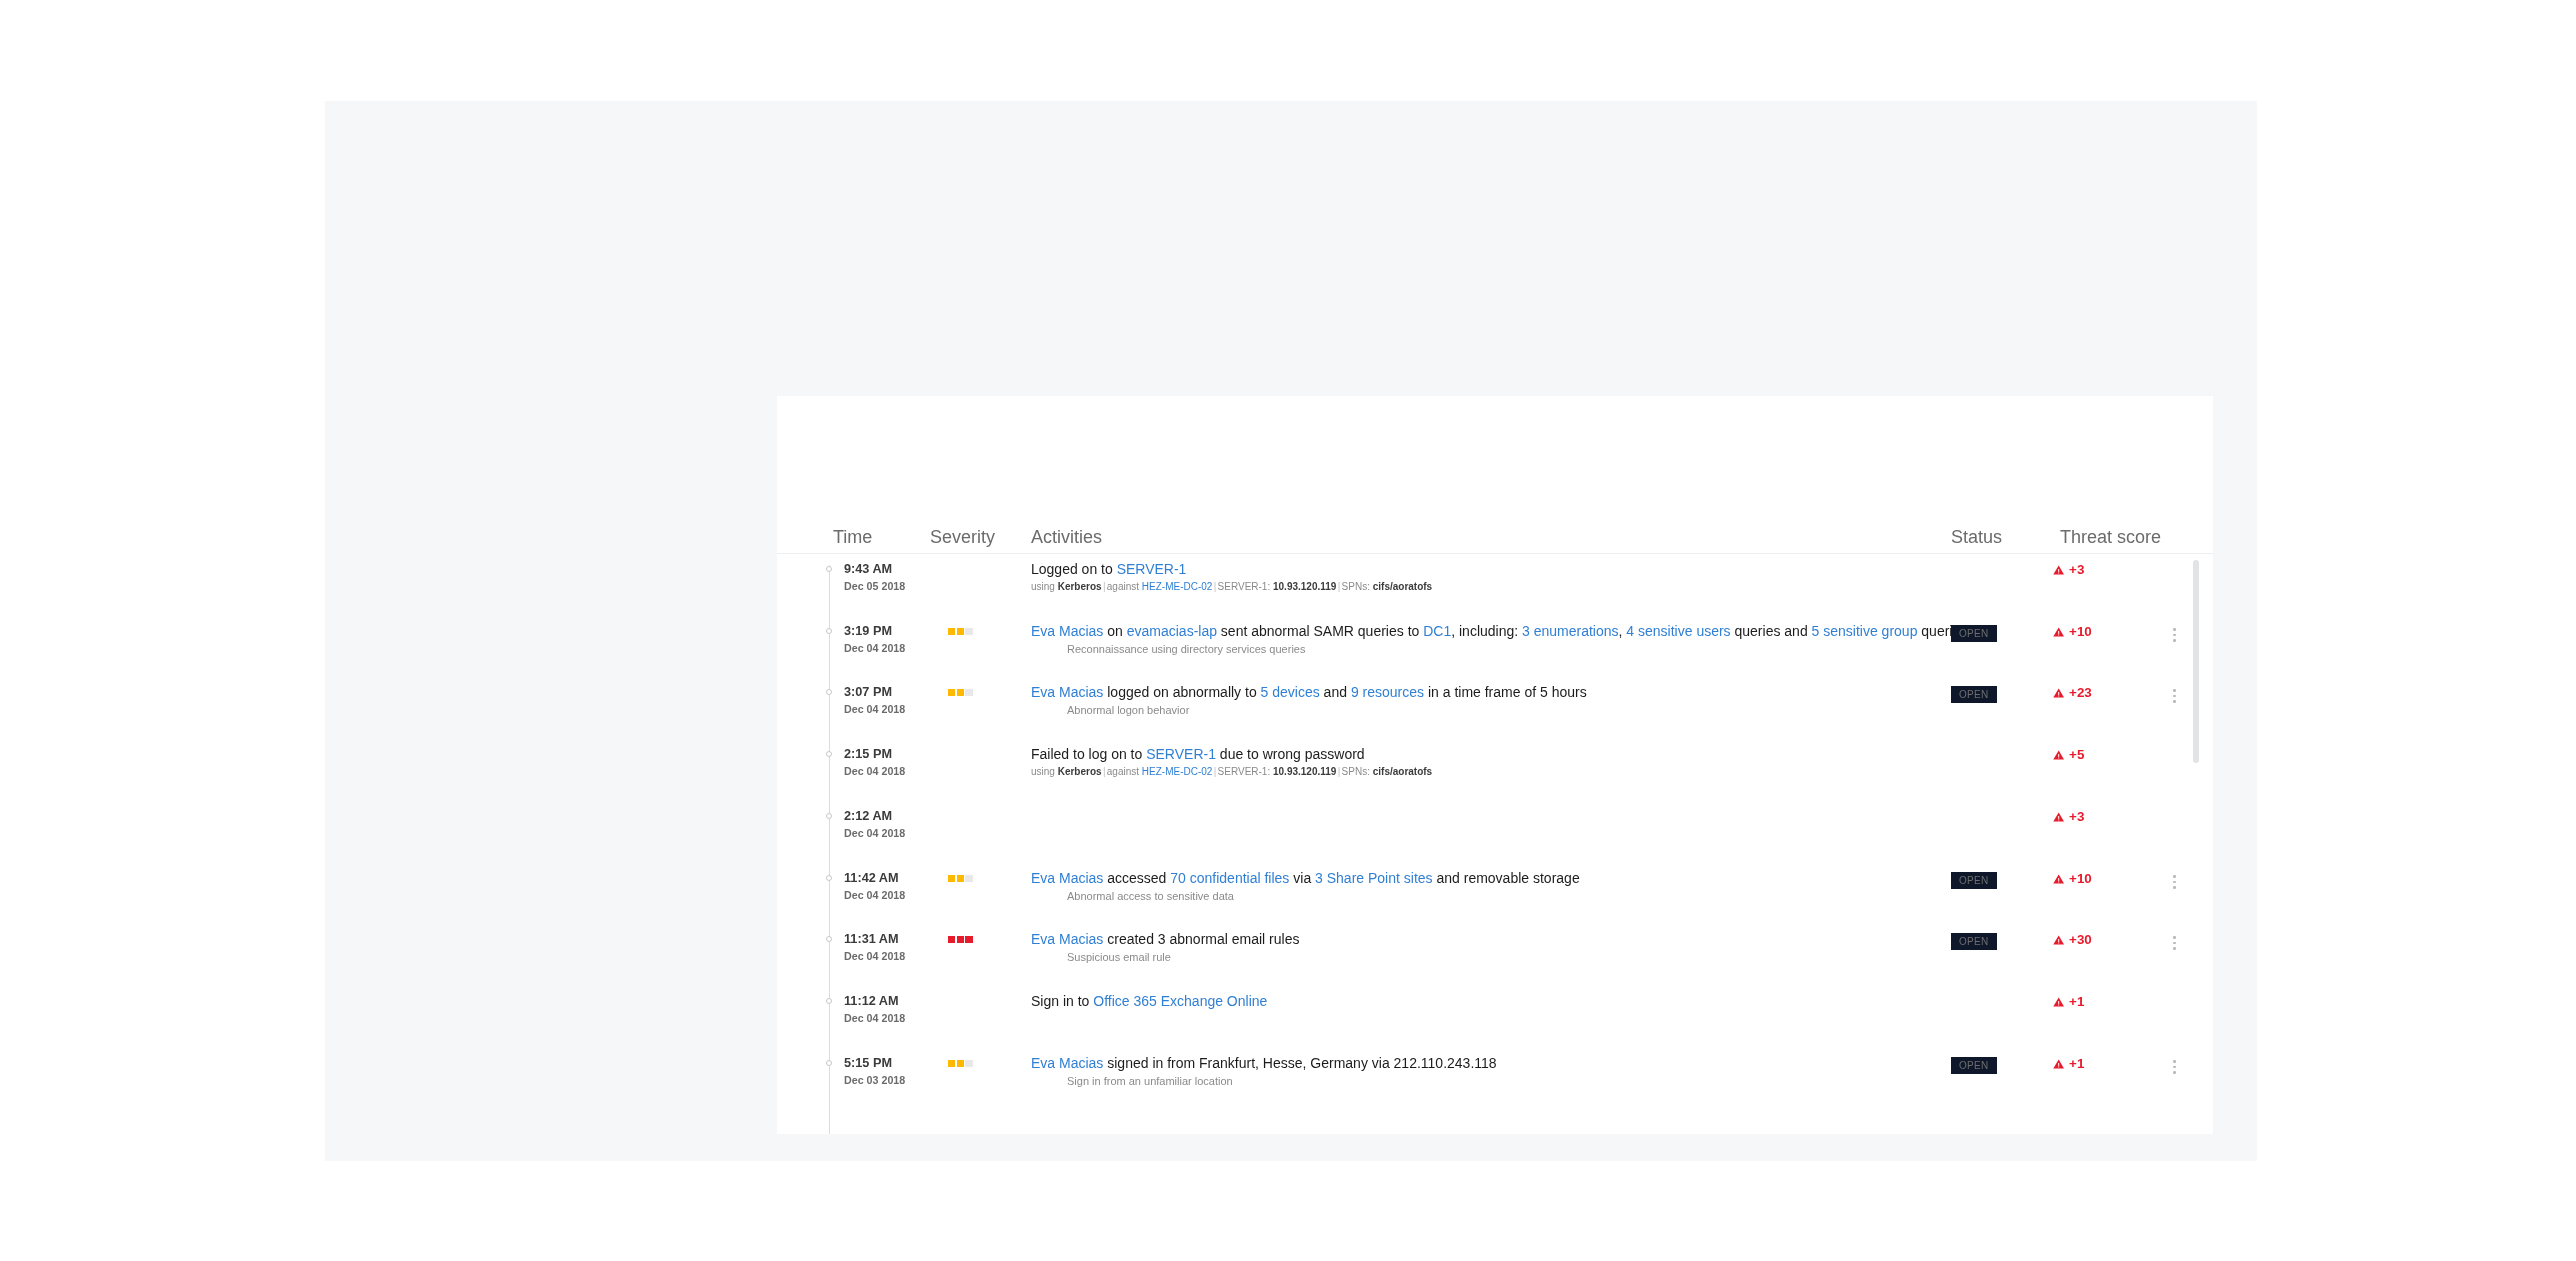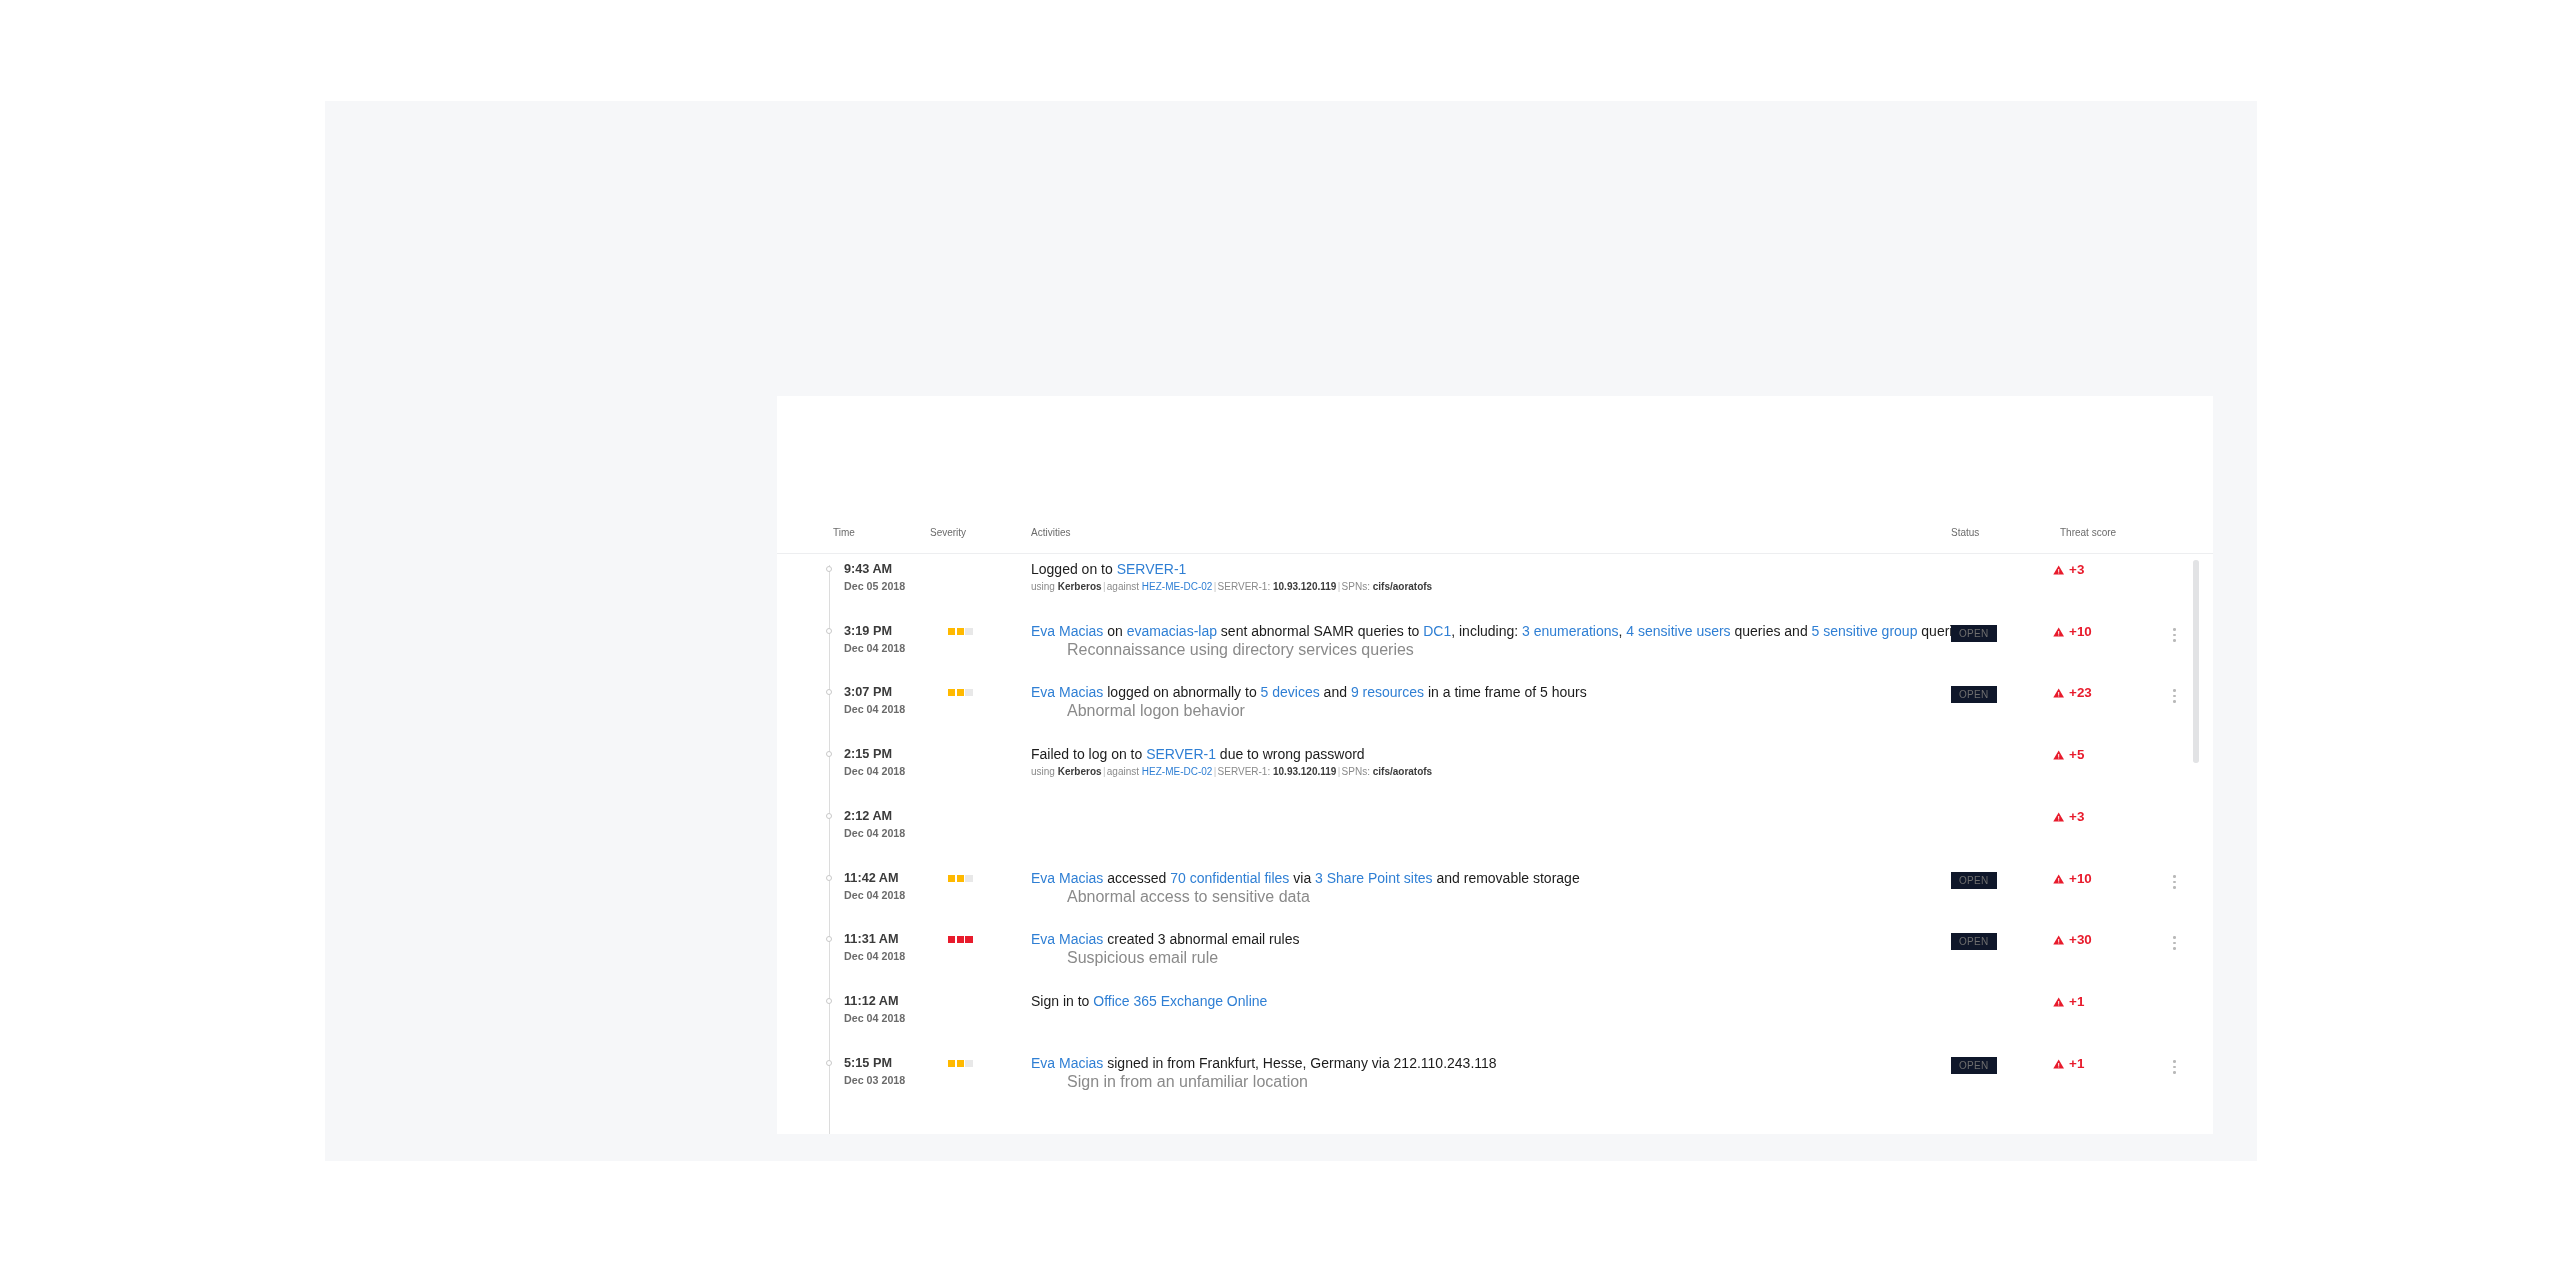--- a/index.html
+++ b/index.html
@@ -30,21 +30,21 @@
   
   #table-header {
     position: absolute;
     left: 0; top: 131px;
     width: 1436px; height: 27px;
     border-bottom: 0.7px solid #edeef0;
   }
   .col-head {
     position: absolute;
     top: 0;
-    font-size: 10px;
+    font-size: 18px;
     color: #6b6b6b;
     font-weight: 400;
     white-space: nowrap;
   }
   .ch-time     { left: 56px;  }
   .ch-severity { left: 153px; }
   .ch-activities { left: 254px; }
   .ch-status   { left: 1174px; }
   .ch-threat   { left: 1283px; }
 
@@ -127,21 +127,21 @@
   .act-sub {
     font-size: 10px;
     color: #8a8a8a;
     line-height: 16px;
     white-space: nowrap;
   }
   .act-sub .lnk { color: #2f7fd4; }
   .act-sub .strong { color: #3b3b3b; font-weight: 600; }
   .act-sub .sep { color: #c4c4c4; padding: 0 1.3px; }
   .act-desc {
-    font-size: 16px;
+    font-size: 11px;
     color: #8a8a8a;
     line-height: 17.4px;
     white-space: nowrap;
     padding-left: 36px;
   }
 
   
   .cell-status {
     position: absolute;
     left: 1174px; top: 9.4px;

